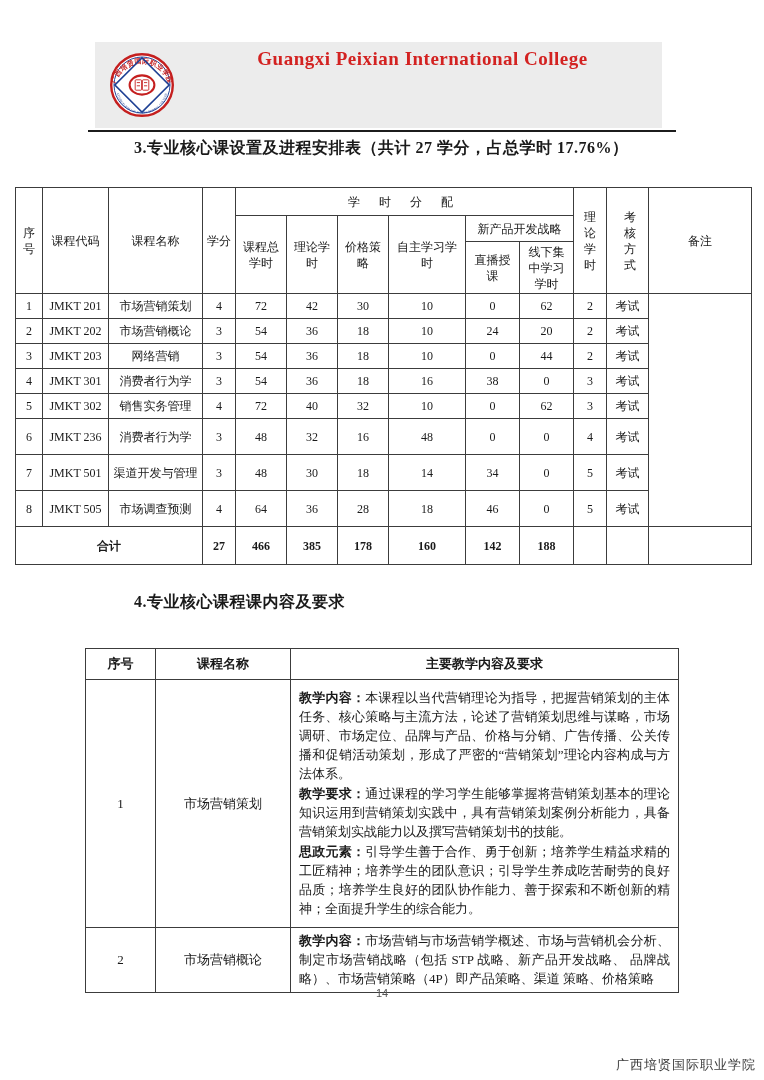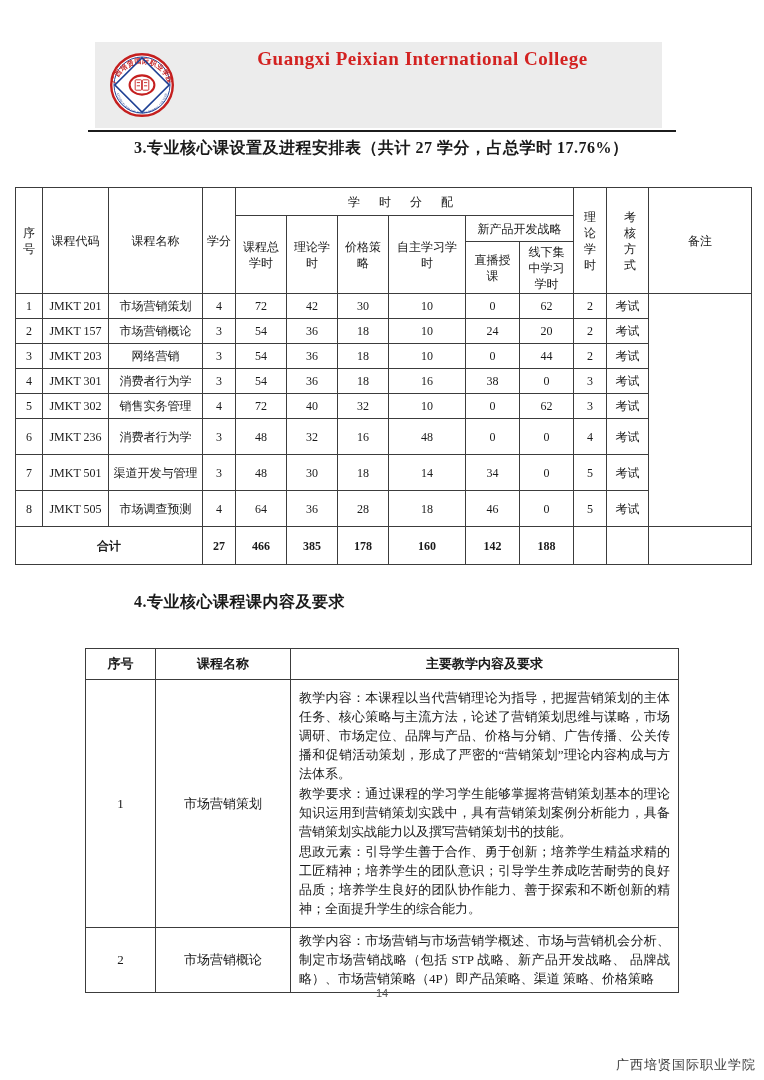--- a/index.html
+++ b/index.html
@@ -34,21 +34,21 @@
   .total-row td{font-weight:bold;}
 
   .tbl2{position:absolute;left:85px;top:648px;width:593px;font-size:13px;}
   .tbl2 th{height:30px;font-weight:bold;text-align:center;}
   .tbl2 td{vertical-align:middle;}
   .tbl2 .mid{text-align:center;}
   .tbl2 .row1{height:248px;}
   .tbl2 .row2{height:55px;}
   .content-cell{padding:3px 8px;text-align:justify;line-height:19px;vertical-align:top;}
   .content-cell p{margin:0 0 1px 0;}
-  .content-cell b{font-weight:normal;}
+  .content-cell b{font-weight:bold;}
 
   .pagenum{position:absolute;top:987px;left:0;width:764px;text-align:center;
            font-size:11px;color:#555;font-family:"Liberation Sans","DejaVu Sans",sans-serif;}
   .footer-name{position:absolute;top:1056px;right:8px;font-size:13px;color:#3b3b3b;letter-spacing:1px;
            font-family:"Liberation Sans","DejaVu Sans",sans-serif;}
 </style>
 </head>
 <body>
 
 <div class="band">
@@ -134,21 +134,21 @@
       <td>30</td>
       <td>10</td>
       <td>0</td>
       <td>62</td>
       <td>2</td>
       <td>考试</td>
       <td rowspan="8"></td>
     </tr>
     <tr class="h25">
       <td>2</td>
-      <td>JMKT 157</td>
+      <td>JMKT 202</td>
       <td>市场营销概论</td>
       <td>3</td>
       <td>54</td>
       <td>36</td>
       <td>18</td>
       <td>10</td>
       <td>24</td>
       <td>20</td>
       <td>2</td>
       <td>考试</td>

